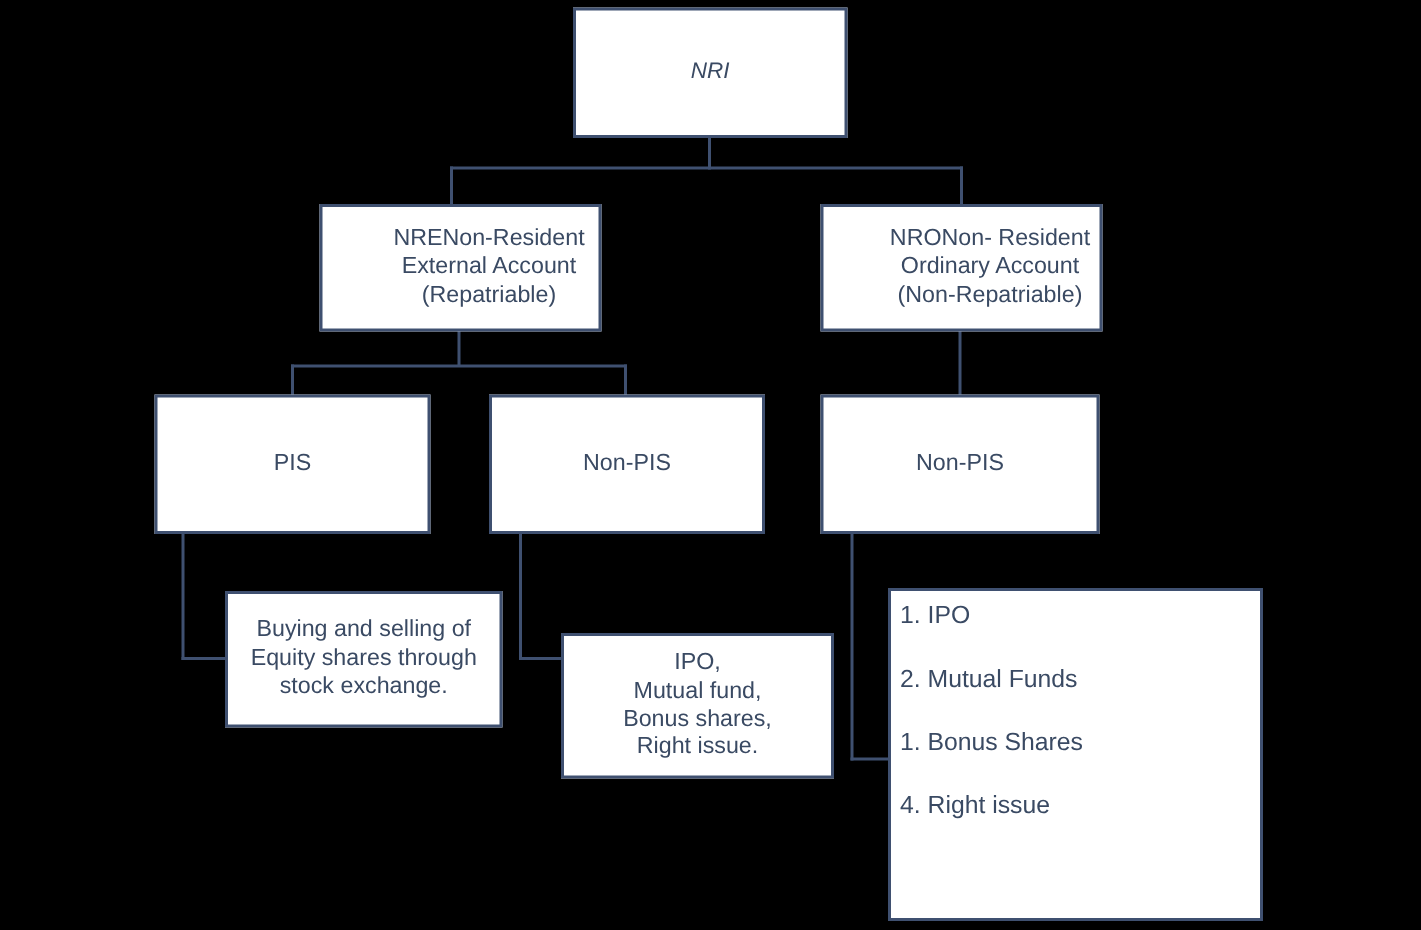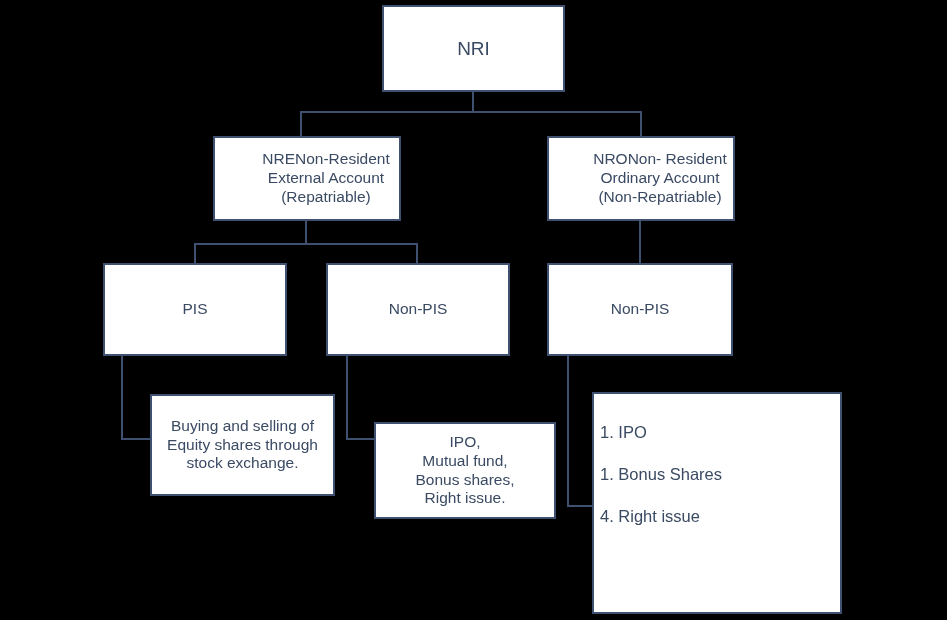--- a/index.html
+++ b/index.html
@@ -26,21 +26,21 @@
     text-align: center;
     color: #3a4a63;
     line-height: 1.22;
     z-index: 2;
   }
   .node .txt {
     display: block;
     white-space: pre-line;
     padding: 0 3px;
   }
-  .node-root     { font-size: 19px; }
+  .node-root     { font-size: 15px; font-style: italic; }
   .node-l2       { font-size: 15.5px; padding-left: 38px; }
   .node-l3       { font-size: 15.5px; }
   .node-leaf     { font-size: 15.5px; }
   .node-list {
     align-items: flex-start;
     justify-content: flex-start;
     text-align: left;
     font-size: 16.5px;
     line-height: 1.28;
     padding: 6px 0 0 6px;
@@ -105,34 +105,35 @@
   </div>
 
   <div class="node node-l3" style="left:326px; top:263px; width:184px; height:93px;">
     <span class="txt">Non-PIS</span>
   </div>
 
   <div class="node node-l3" style="left:547px; top:263px; width:186px; height:93px;">
     <span class="txt">Non-PIS</span>
   </div>
 
-  <div class="node node-leaf" style="left:150px; top:394px; width:185px; height:102px;">
+  <div class="node node-leaf" style="left:150px; top:394px; width:185px; height:91px;">
     <span class="txt">Buying and selling of Equity shares through stock exchange.</span>
   </div>
 
   <div class="node node-leaf" style="left:374px; top:390px; width:182px; height:97px;margin-top:32px;">
     <span class="txt">IPO,
 Mutual fund,
 Bonus shares,
 Right issue.</span>
   </div>
 
   <div class="node node-list" style="left:592px; top:392px; width:250px; height:222px;align-items:center;">
     <div class="txt">
       <div>1. IPO</div>
+      <div>2. Mutual Funds</div>
       <div>1. Bonus Shares</div>
       <div>4. Right issue</div>
       
       
       
     </div>
   </div>
 
 </div>
 

